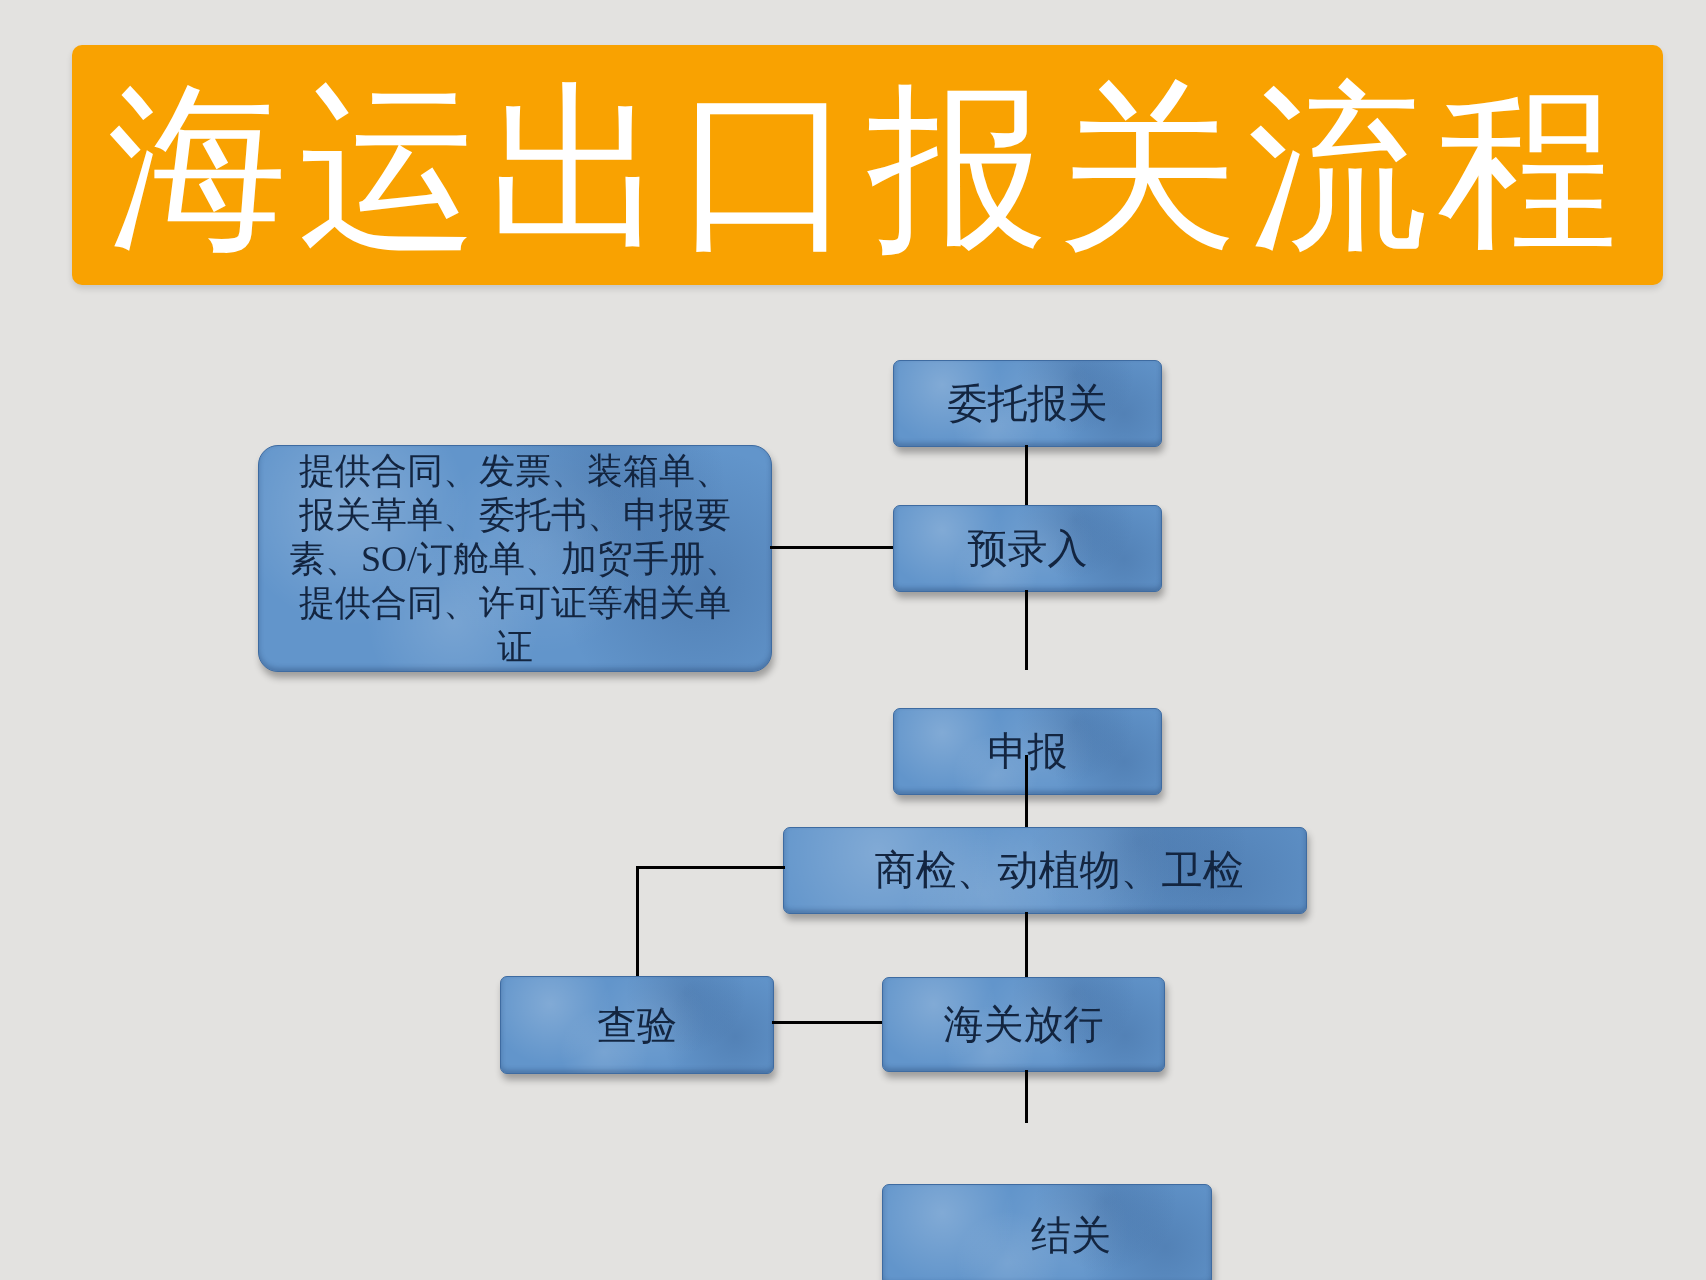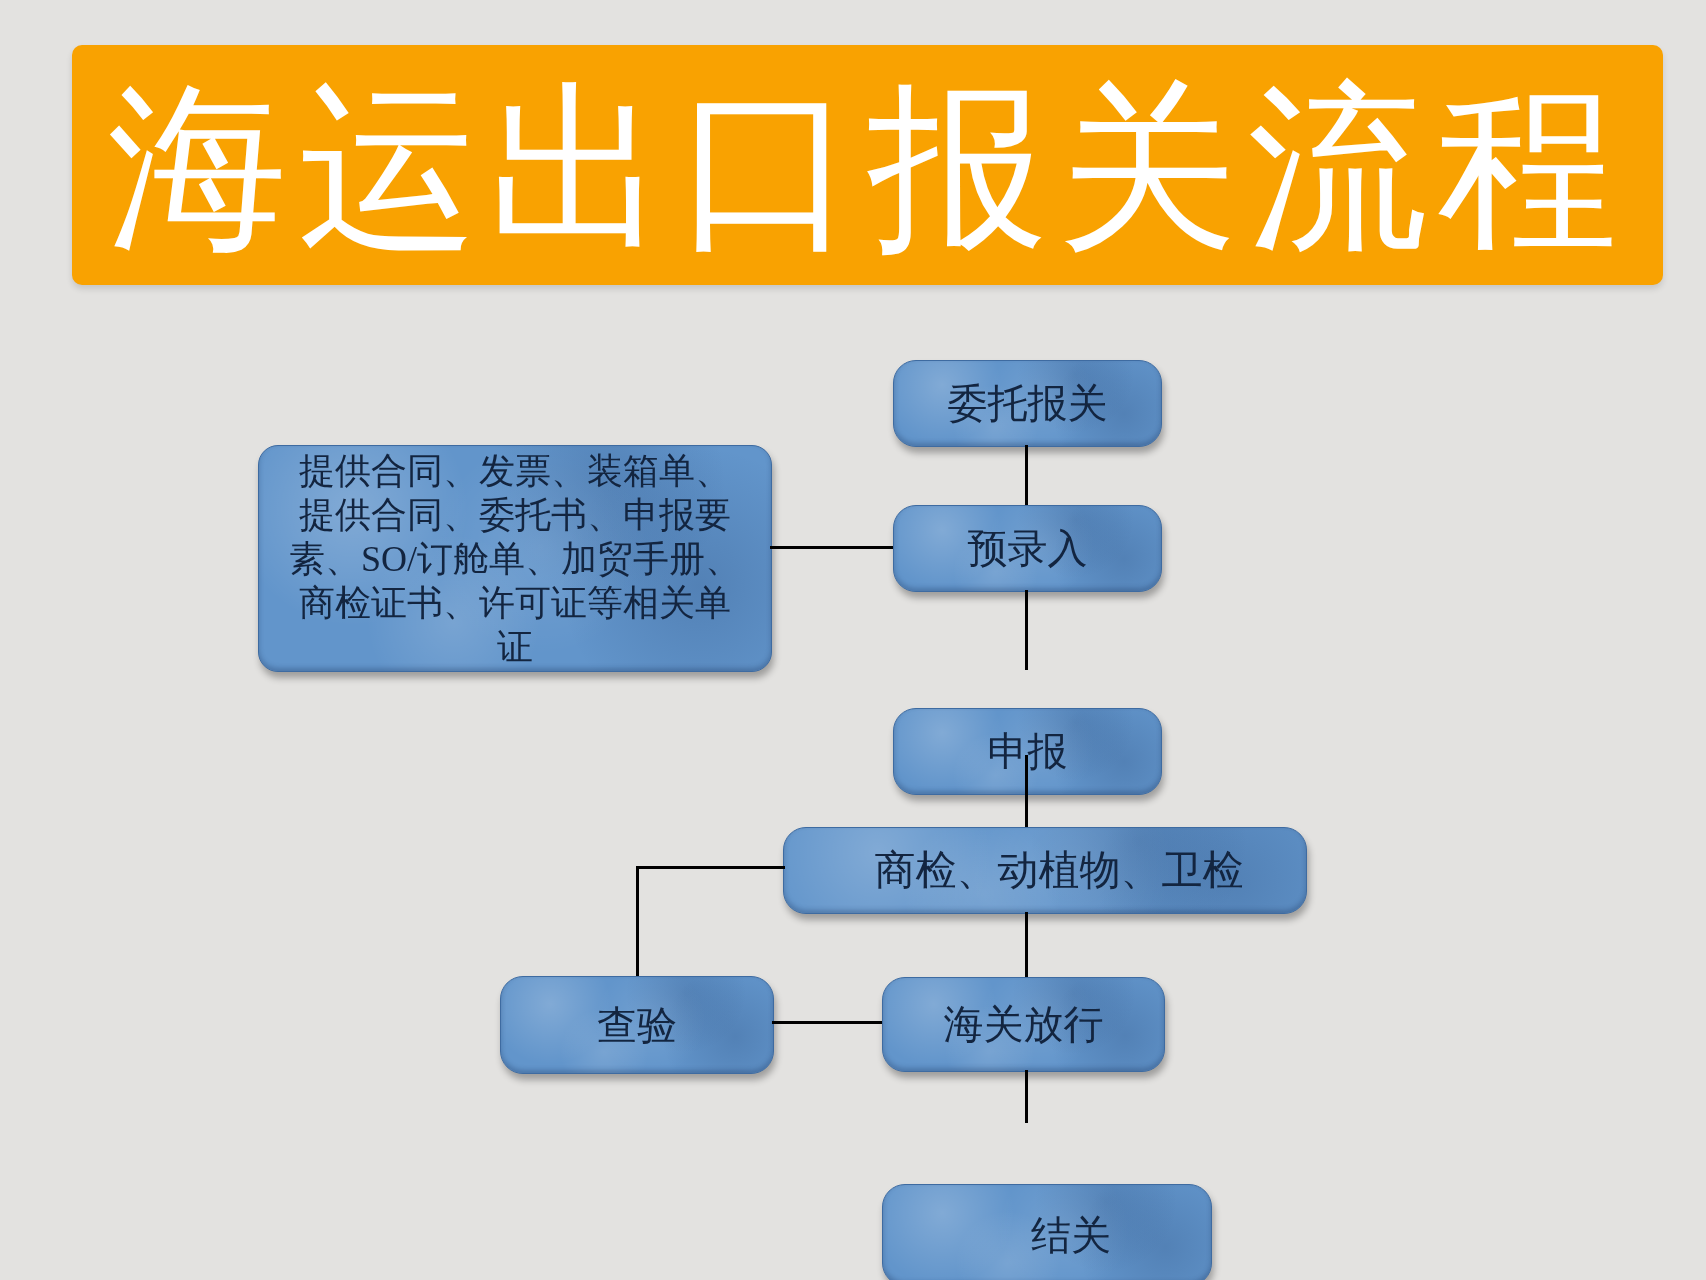--- a/index.html
+++ b/index.html
@@ -32,21 +32,21 @@
   .node{
     position:absolute;
     background-color:var(--node_fill,#6295cb);
     background-image:
       radial-gradient(circle at 18% 28%, rgba(255,255,255,0.20) 0, rgba(255,255,255,0) 26%),
       radial-gradient(circle at 68% 16%, rgba(21,50,97,0.18) 0, rgba(21,50,97,0) 30%),
       radial-gradient(circle at 38% 78%, rgba(255,255,255,0.14) 0, rgba(255,255,255,0) 24%),
       radial-gradient(circle at 86% 62%, rgba(21,50,97,0.20) 0, rgba(21,50,97,0) 30%),
       radial-gradient(circle at 55% 45%, rgba(255,255,255,0.10) 0, rgba(255,255,255,0) 35%);
     border:1px solid var(--node_border,#3e6ba1);
-    border-radius:23px;
+    border-radius:7px;
     box-shadow:2px 6px 7px rgba(0,0,0,0.30), inset 0 -3px 5px rgba(19,40,80,0.28);
     display:flex;align-items:center;justify-content:center;
     color:var(--node_text,#132540);
     font-size:40px;
     text-align:center;
   }
   .n-entrust     {left:893px;top:360px;width:267px;height:85px;}
   .n-pre-entry   {left:893px;top:505px;width:267px;height:85px;}
   .n-documents   {left:258px;top:445px;width:512px;height:225px;border-radius:20px;
                   font-size:36px;line-height:44px;flex-direction:column;}
@@ -80,23 +80,23 @@
   <div class="node n-entrust">
     <span>委托报关</span>
   </div>
 
   <div class="node n-pre-entry">
     <span>预录入</span>
   </div>
 
   <div class="node n-documents">
     <span class="doc-line">提供合同、发票、装箱单、</span>
-    <span class="doc-line">提供合同、委托书、申报要</span>
+    <span class="doc-line">报关草单、委托书、申报要</span>
     <span class="doc-line">素、SO/订舱单、加贸手册、</span>
-    <span class="doc-line">商检证书、许可证等相关单</span>
+    <span class="doc-line">提供合同、许可证等相关单</span>
     <span class="doc-line">证</span>
   </div>
 
   <div class="node n-declare">
     <span>申报</span>
   </div>
 
   <div class="node n-inspections">
     <span>商检、动植物、卫检</span>
   </div>

